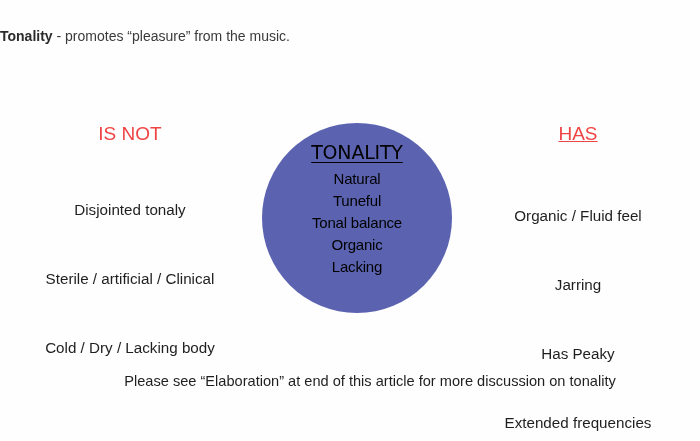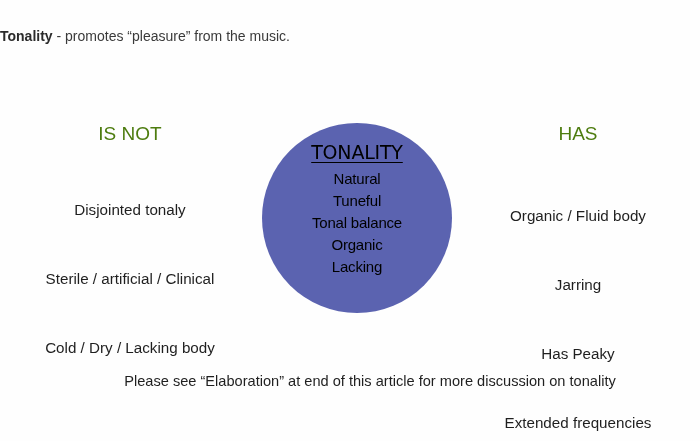--- a/index.html
+++ b/index.html
@@ -37,26 +37,26 @@
     font-weight: bold;
     color: #2b2b2b;
   }
 
   
   .col-head {
     position: absolute;
     top: 122px;
     font-size: 19px;
     line-height: 24px;
-    color: #4d7c0f;
+    color: #ef4444;
     text-align: center;
     white-space: pre;
   }
   #head-isnot { left: 20px; width: 220px; }
-  #head-has   { left: 462px; width: 232px; }
+  #head-has   { left: 462px; width: 232px; text-decoration: underline; }
 
   
   .side-list {
     position: absolute;
     font-size: 15.2px;
     line-height: 23px;
     color: #1f1f1f;
     text-align: center;
     white-space: pre;
   }
@@ -152,21 +152,21 @@
         <span class="row">Tonal balance</span>
         <span class="row">Organic</span>
         <span class="row">Lacking</span>
       </div>
     </div>
   </div>
 
   <div class="col-head" id="head-has">HAS</div>
 
   <div class="side-list" id="list-has">
-    <span class="row">Organic / Fluid body</span>
+    <span class="row">Organic / Fluid feel</span>
     <span class="row">Jarring</span>
     <span class="row">Has Peaky</span>
     <span class="row">Extended frequencies</span>
     
     
     
     
   </div>
 
   <div class="footer">Please see “Elaboration” at end of this article for more discussion on tonality</div>

